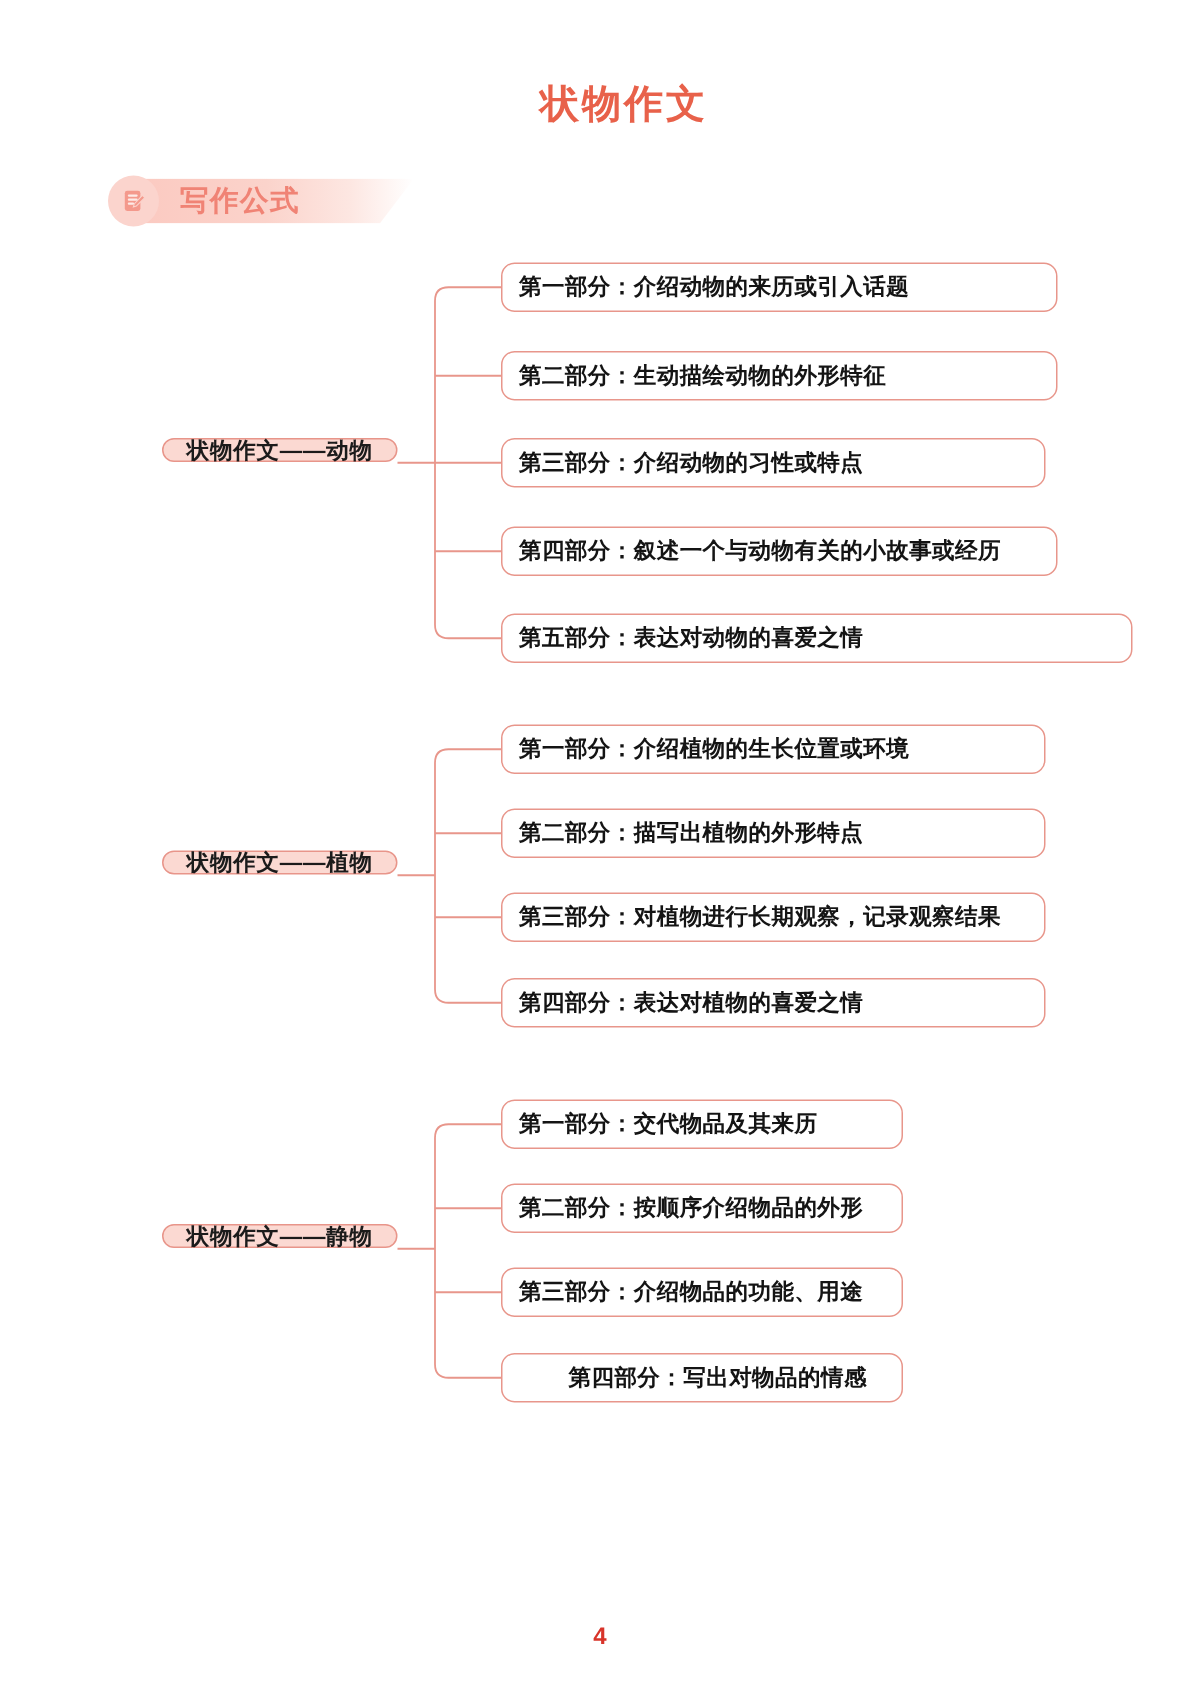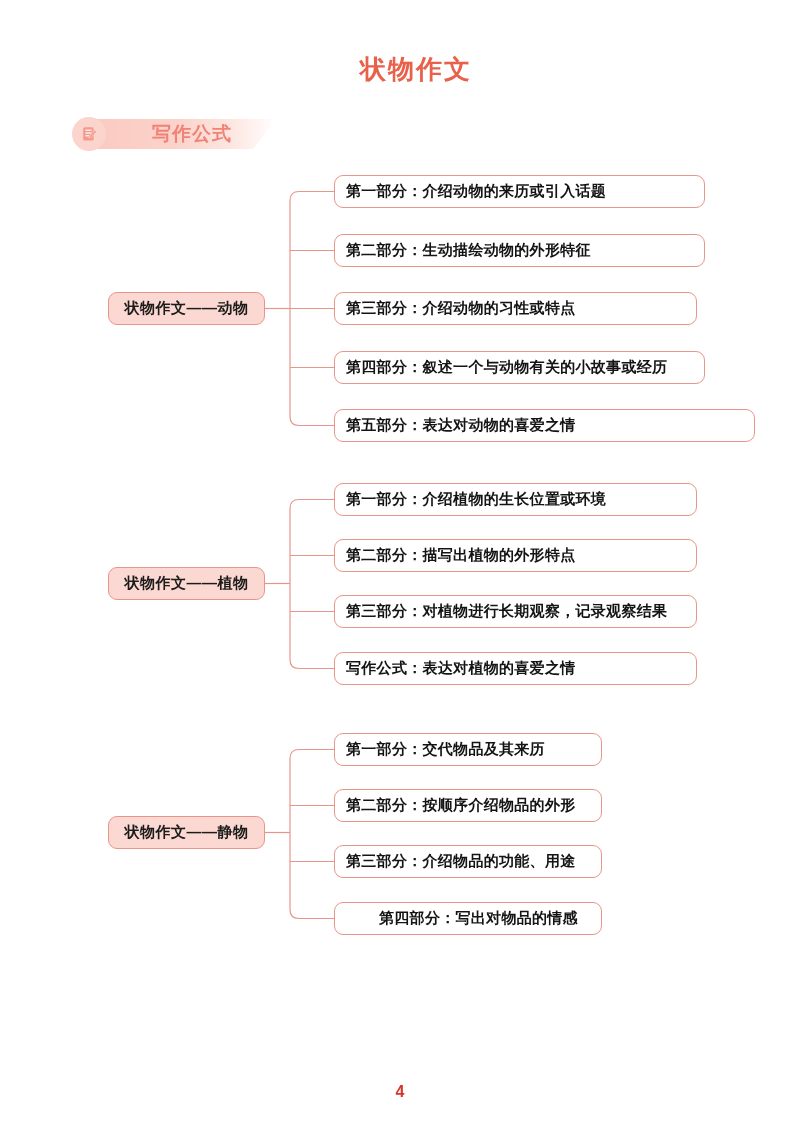--- a/index.html
+++ b/index.html
@@ -34,21 +34,20 @@
   }
 
   
   .badge {
     position: absolute;
     top: 117px;
     left: 72px;
     height: 34px;
     display: flex;
     align-items: center;
-    gap: 32px;
   }
   .badge-banner {
     position: absolute;
     left: 14px;
     top: 2px;
     width: 190px;
     height: 30px;
     background: linear-gradient(to right, #fbc9c0 0%, #fbd3cb 48%, #fde7e2 78%, rgba(253,240,237,0) 100%);
     clip-path: polygon(0 0, 100% 0, 88% 100%, 0 100%);
     border-radius: 3px;
@@ -75,21 +74,21 @@
     font-family: "Liberation Sans", "DejaVu Sans", sans-serif;
   }
 
   
   .group { position: absolute; left: 0; width: 800px; }
 
   .root-node {
     position: absolute;
     left: 108px;
     width: 157px;
-    height: 33px;
+    height: 16px;
     background: #fbd9d2;
     border: 1.2px solid #e8958a;
     border-radius: 9px;
     display: flex;
     align-items: center;
     justify-content: center;
     font-size: 15px;
     font-weight: bold;
     color: #1b1b1b;
     font-family: "Liberation Sans", "DejaVu Sans", sans-serif;
@@ -172,21 +171,21 @@
           <path d="M 334 499.5 H 299 Q 290 499.5 290 508.5
       V 659.5 Q 290 668.5 299 668.5 H 334" fill="none" stroke="#e8968b" stroke-width="1.2"></path>
           <path d="M 290 555.5 H 334" fill="none" stroke="#e8968b" stroke-width="1.2"></path>
           <path d="M 290 611.5 H 334" fill="none" stroke="#e8968b" stroke-width="1.2"></path>
           <path d="M 265 583.5 H 290" fill="none" stroke="#e8968b" stroke-width="1.2"></path>
         </svg>
         <div class="root-node" style="top: 567px;">状物作文——植物</div>
         <div class="leaf-node" style="top: 483px; width: 363px;">第一部分：介绍植物的生长位置或环境</div>
         <div class="leaf-node" style="top: 539px; width: 363px;">第二部分：描写出植物的外形特点</div>
         <div class="leaf-node" style="top: 595px; width: 363px;">第三部分：对植物进行长期观察，记录观察结果</div>
-        <div class="leaf-node" style="top: 652px; width: 363px;">写作公式：表达对植物的喜爱之情</div>
+        <div class="leaf-node" style="top: 652px; width: 363px;">第四部分：表达对植物的喜爱之情</div>
       </div>
       <div class="group">
         <svg class="connector" width="800" height="1131" style="top: 0px;">
           <path d="M 334 749.5 H 299 Q 290 749.5 290 758.5
       V 909.5 Q 290 918.5 299 918.5 H 334" fill="none" stroke="#e8968b" stroke-width="1.2"></path>
           <path d="M 290 805.5 H 334" fill="none" stroke="#e8968b" stroke-width="1.2"></path>
           <path d="M 290 861.5 H 334" fill="none" stroke="#e8968b" stroke-width="1.2"></path>
           <path d="M 265 832.5 H 290" fill="none" stroke="#e8968b" stroke-width="1.2"></path>
         </svg>
         <div class="root-node" style="top: 816px;">状物作文——静物</div>

